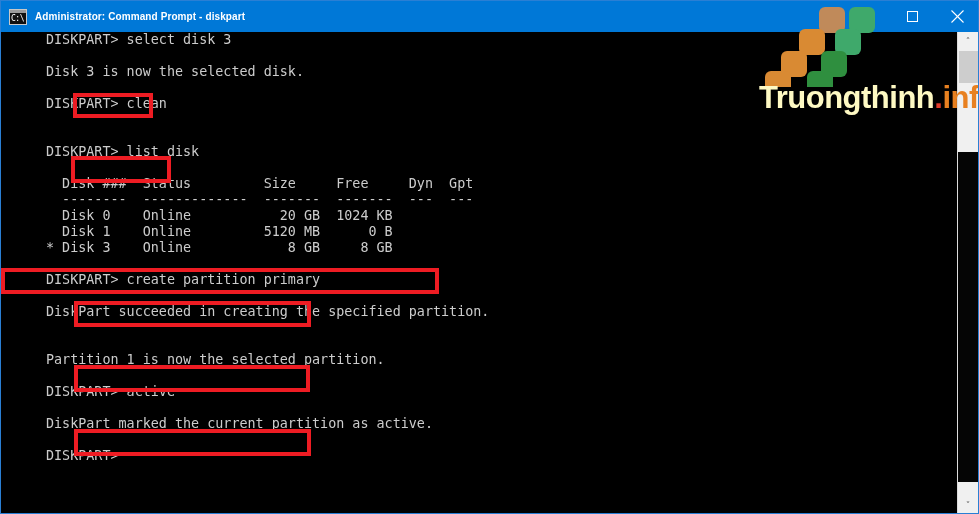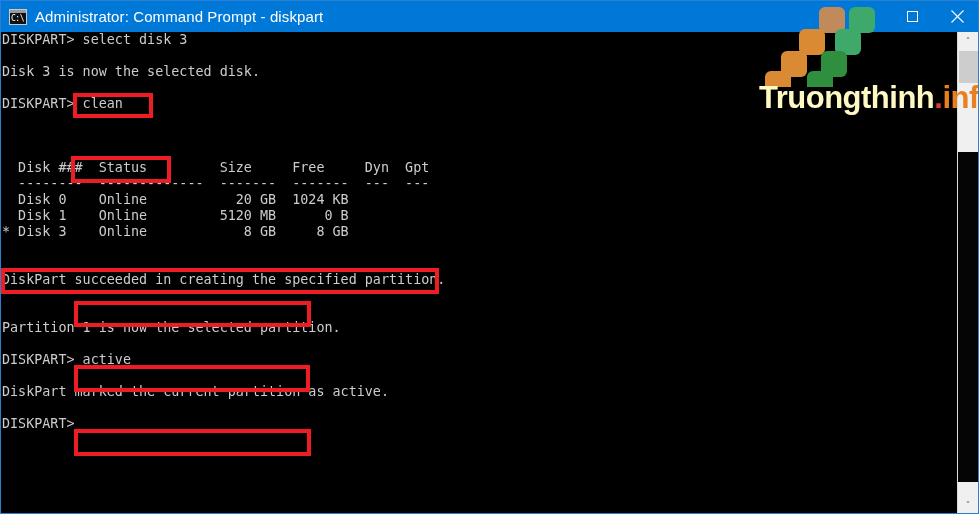--- a/index.html
+++ b/index.html
@@ -62,23 +62,24 @@
     top: 3px;
     font-family: "DejaVu Sans Mono", monospace;
     font-size: 8px;
     line-height: 11px;
     color: #ffffff;
     letter-spacing: -0.5px;
   }
   .tb-title {
     color: #ffffff;
     font-family: "Liberation Sans", sans-serif;
-    font-size: 15px;
+    font-size: 10px;
     letter-spacing: 0.1px;
     white-space: nowrap;
+    font-weight: bold;
   }
   .tb-spacer { flex: 1; }
   .tb-btns {
     display: flex;
     height: 31px;
     align-items: center;
   }
   .tb-btn {
     width: 45px;
     height: 31px;
@@ -107,20 +108,21 @@
     width: 956px;
   }
   .line {
     height: 16px;
     line-height: 16px;
     font-family: "DejaVu Sans Mono", monospace;
     font-size: 13.4px;
     color: #cccccc;
     white-space: pre;
     letter-spacing: 0px;
+    margin-left: 44px;
   }
 
   
   .scrollbar {
     position: absolute;
     top: 31px;
     right: 0;
     width: 21px;
     height: 482px;
     background: #f0f0f0;
@@ -225,27 +227,29 @@
 
   <div class="console">
     <div class="lines" id="console-lines">
         <div class="line">DISKPART&gt; select disk 3</div>
         <div class="line">&nbsp;</div>
         <div class="line">Disk 3 is now the selected disk.</div>
         <div class="line">&nbsp;</div>
         <div class="line">DISKPART&gt; clean</div>
         <div class="line">&nbsp;</div>
         <div class="line">&nbsp;</div>
+        <div class="line">DISKPART&gt; list disk</div>
         <div class="line">&nbsp;</div>
         <div class="line">  Disk ###  Status         Size     Free     Dyn  Gpt</div>
         <div class="line">  --------  -------------  -------  -------  ---  ---</div>
         <div class="line">  Disk 0    Online           20 GB  1024 KB</div>
         <div class="line">  Disk 1    Online         5120 MB      0 B</div>
         <div class="line">* Disk 3    Online            8 GB     8 GB</div>
         <div class="line">&nbsp;</div>
+        <div class="line">DISKPART&gt; create partition primary</div>
         <div class="line">&nbsp;</div>
         <div class="line">DiskPart succeeded in creating the specified partition.</div>
         <div class="line">&nbsp;</div>
         <div class="line">&nbsp;</div>
         <div class="line">Partition 1 is now the selected partition.</div>
         <div class="line">&nbsp;</div>
         <div class="line">DISKPART&gt; active</div>
         <div class="line">&nbsp;</div>
         <div class="line">DiskPart marked the current partition as active.</div>
         <div class="line">&nbsp;</div>

